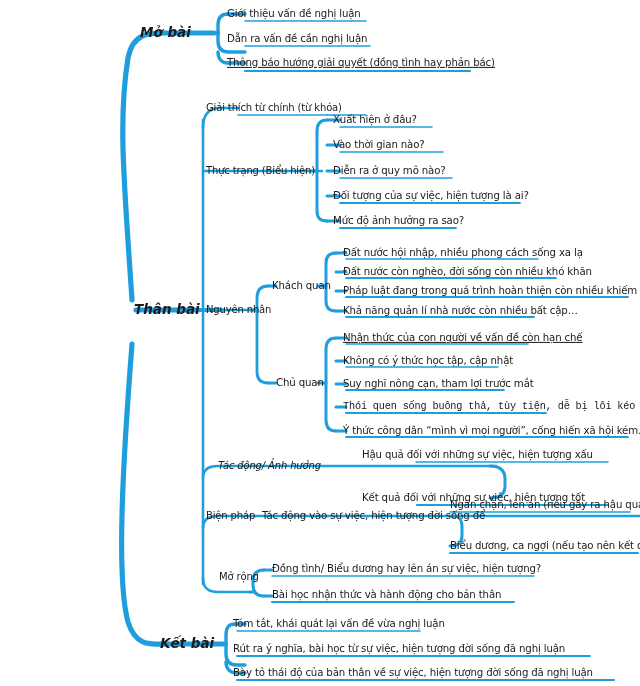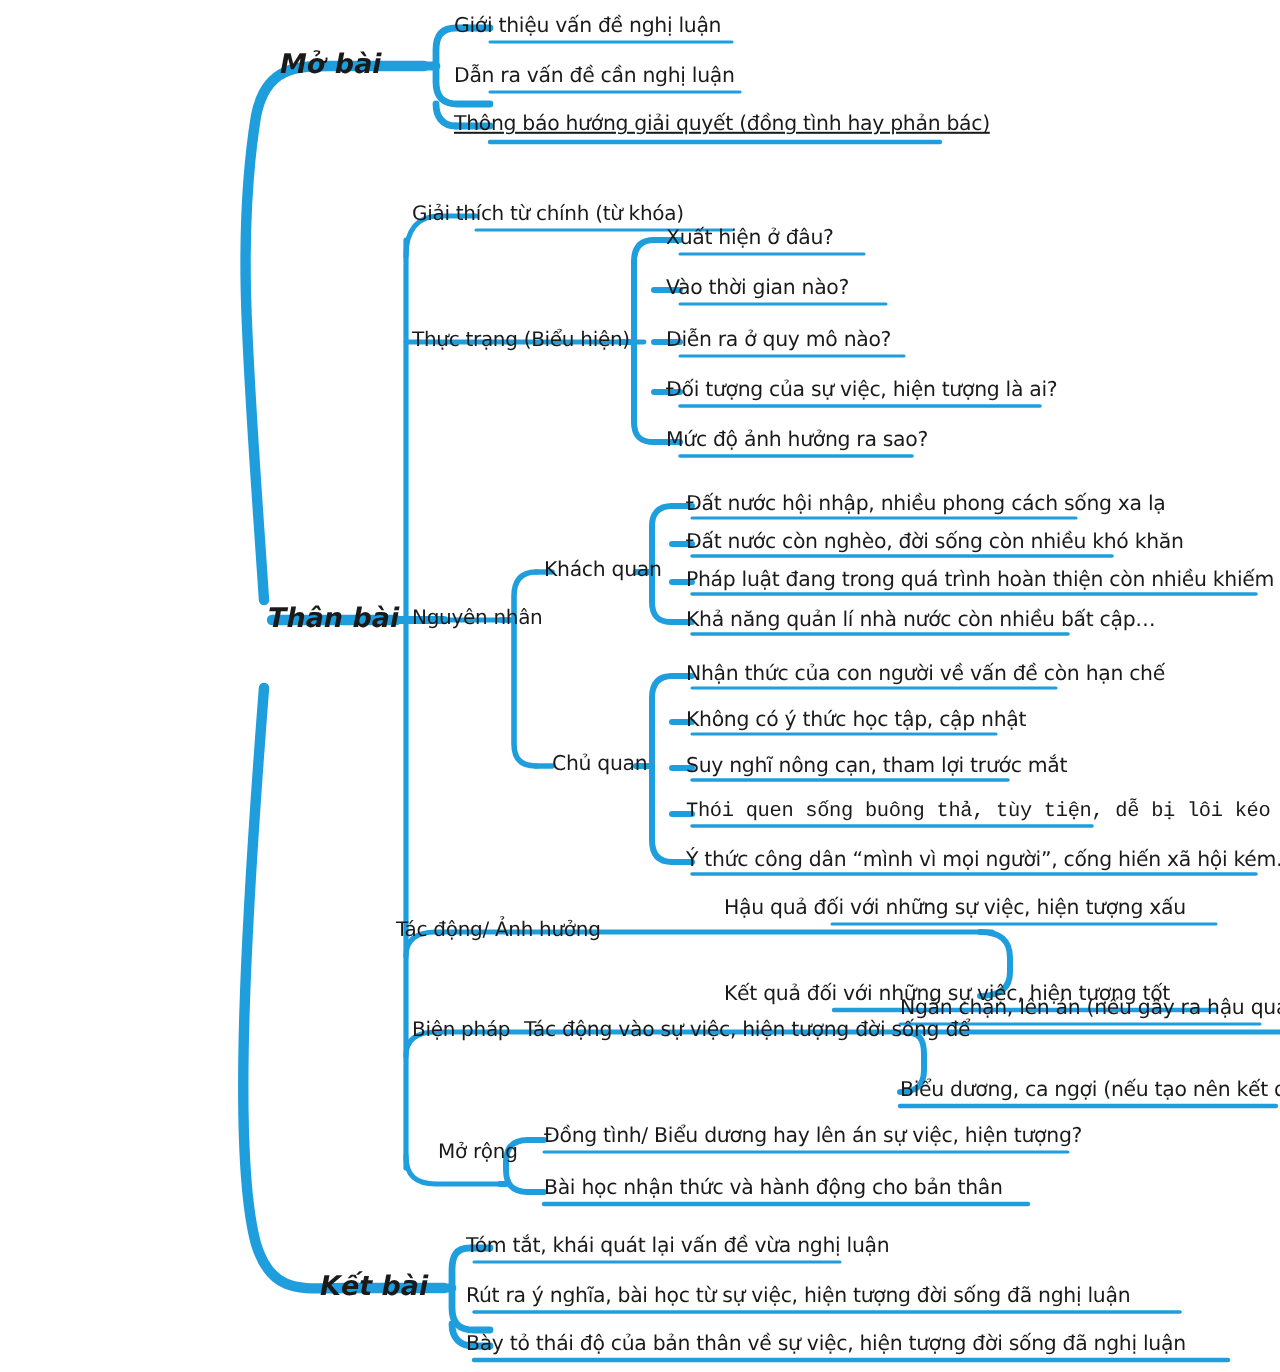--- a/index.html
+++ b/index.html
@@ -156,27 +156,27 @@
 
   <div class="lbl node2" style="left:206px;top:310px;">Nguyên nhân</div>
 
   <div class="lbl node3" style="left:272px;top:286px;">Khách quan</div>
   <div class="lbl leaf" style="left:343px;top:253px;">Đất nước hội nhập, nhiều phong cách sống xa lạ</div>
   <div class="lbl leaf" style="left:343px;top:272px;text-align:right;">Đất nước còn nghèo, đời sống còn nhiều khó khăn</div>
   <div class="lbl leaf" style="left:343px;top:291px;">Pháp luật đang trong quá trình hoàn thiện còn nhiều khiếm khuyết</div>
   <div class="lbl leaf" style="left:343px;top:311px;">Khả năng quản lí nhà nước còn nhiều bất cập…</div>
 
   <div class="lbl node3" style="left:276px;top:383px;">Chủ quan</div>
-  <div class="lbl leaf" style="left:343px;top:338px;">Nhận thức của con người về vấn đề còn hạn chế</div>
+  <div class="lbl leaf" style="left:343px;top:338px;text-decoration:underline;">Nhận thức của con người về vấn đề còn hạn chế</div>
   <div class="lbl leaf" style="left:343px;top:361px;">Không có ý thức học tập, cập nhật</div>
   <div class="lbl leaf" style="left:343px;top:384px;">Suy nghĩ nông cạn, tham lợi trước mắt</div>
   <div class="lbl leaf" style="left:343px;top:407px;font-family:Liberation Mono, monospace;">Thói quen sống buông thả, tùy tiện, dễ bị lôi kéo</div>
   <div class="lbl leaf" style="left:343px;top:431px;">Ý thức công dân “mình vì mọi người”, cống hiến xã hội kém…</div>
 
-  <div class="lbl node2" style="left:198px;top:466px;">Tác động/ Ảnh hưởng</div>
+  <div class="lbl node2" style="left:218px;top:466px;font-style:italic;">Tác động/ Ảnh hưởng</div>
   <div class="lbl leaf" style="left:362px;top:455px;">Hậu quả đối với những sự việc, hiện tượng xấu</div>
   <div class="lbl leaf" style="left:362px;top:498px;">Kết quả đối với những sự việc, hiện tượng tốt</div>
 
   <div class="lbl node2" style="left:206px;top:516px;">Biện pháp</div>
   <div class="lbl node3" style="left:262px;top:516px;">Tác động vào sự việc, hiện tượng đời sống để</div>
   <div class="lbl leaf" style="left:450px;top:505px;">Ngăn chặn, lên án (nếu gây ra hậu quả xấu)</div>
   <div class="lbl leaf" style="left:450px;top:546px;">Biểu dương, ca ngợi (nếu tạo nên kết quả tốt)</div>
 
   <div class="lbl node2" style="left:219px;top:577px;">Mở rộng</div>
   <div class="lbl leaf" style="left:272px;top:569px;">Đồng tình/ Biểu dương hay lên án sự việc, hiện tượng?</div>

